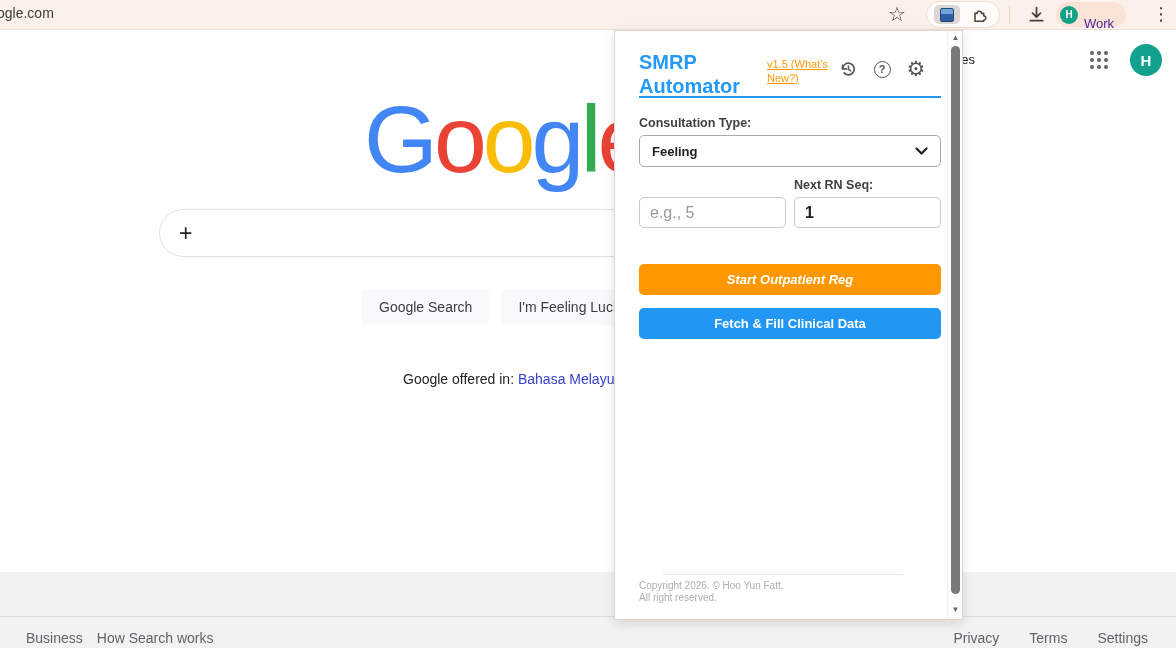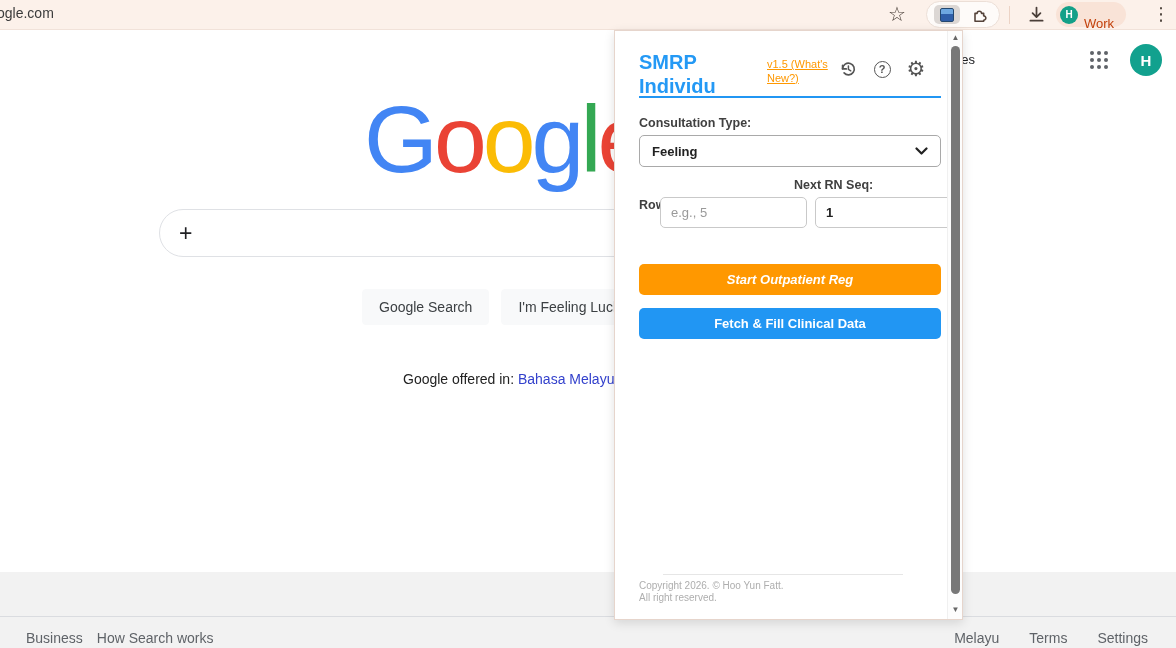--- a/index.html
+++ b/index.html
@@ -9,21 +9,21 @@
   
   #toolbar { position:absolute; left:0; top:0; width:1176px; height:30px; background:#fcf1ea; border-bottom:1px solid #f1e2d9; z-index:5;text-align:center; }
   .url-text { position:absolute; left:-3px; top:5px; font-size:14px; color:#3b3b3b; }
   .tb-icon { position:absolute; top:3px; color:#4a4039; font-size:19px; line-height:22px; cursor:default; }
   .ext-pill { position:absolute; left:926px; top:1px; width:74px; height:27px; background:#fefbf9; border:1px solid #ecdfd7; border-radius:14px; }
   .ext-btn { position:absolute; left:7px; top:3px; width:26px; height:19px; background:#dcd7d4; border-radius:5px; display:flex; align-items:center; justify-content:center; }
   .ext-glyph { width:14px; height:14px; background:linear-gradient(180deg,#6ea7e0 0 40%,#2f5ea8 40% 100%); border:1px solid #24486f; border-radius:2px; }
   .tb-sep { position:absolute; left:1009px; top:6px; width:1px; height:18px; background:#ecd3c5; }
   .profile-chip { position:absolute; left:1056px; top:2px; height:25px; padding:0 12px 0 4px; background:#f9e3d7; border-radius:13px; display:flex; align-items:center; gap:6px; }
   .prof-circle { width:18px; height:18px; border-radius:50%; background:#13a088; color:#fff; font-size:10px; font-weight:bold; display:flex; align-items:center; justify-content:center; }
-  .prof-name { font-size:13px; color:#c2410c;margin-top:18px; }
+  .prof-name { font-size:13px; color:#4c1d95;margin-top:18px; }
 
   
   #page { position:absolute; left:0; top:30px; width:1176px; height:542px; background:#fff; z-index:1; }
   .top-links { position:absolute; top:22px; right:201px; display:flex; gap:24px; font-size:13px; }
   .lnk-gmail { color:#7c3bcd; cursor:pointer; }
   .lnk-images { color:#202124; cursor:pointer; }
   .apps-grid { position:absolute; top:21px; right:68px; width:18px; height:18px; display:grid; grid-template-columns:repeat(3,1fr); gap:3px; cursor:pointer; }
   .apps-grid i { width:4px; height:4px; border-radius:50%; background:#5f6368; }
   .pg-avatar { position:absolute; top:14px; right:14px; width:32px; height:32px; border-radius:50%; background:#12a18e; color:#fff; font-size:15px; font-weight:bold; display:flex; align-items:center; justify-content:center; cursor:pointer; }
   .logo { position:absolute; left:364px; top:55px; font-size:95px; font-weight:500; letter-spacing:-4px; }
@@ -48,21 +48,21 @@
   .pp-title { position:absolute; left:24px; top:19px; width:122px; font-size:20px; line-height:24px; font-weight:bold; color:#2499f5; }
   .pp-ver { position:absolute; left:152px; top:26px; width:76px; font-size:11px; line-height:14px; color:#ff9800; text-decoration:underline; cursor:pointer; }
   .pp-icons { position:absolute; right:36px; top:28px; display:flex; gap:14px; align-items:center; }
   .pp-ic { width:20px; height:20px; color:#555; cursor:pointer; display:flex; align-items:center; justify-content:center; }
   .help-circ { width:17px; height:17px; border:1.8px solid #555; border-radius:50%; font-size:11px; font-weight:bold; color:#555; display:flex; align-items:center; justify-content:center; }
   .gear { font-size:21px; line-height:20px; }
   .pp-rule { position:absolute; left:24px; top:65px; width:302px; border-bottom:2px solid #2196f3; }
   .pp-label { position:absolute; font-size:12.5px; font-weight:700; color:#404040; }
   .pp-select { position:absolute; left:24px; top:104px; width:302px; height:32px; border:1px solid #a9a9a9; border-radius:5px; background:#fff; display:flex; align-items:center; padding:0 12px; font-size:13px; font-weight:bold; color:#222; cursor:pointer; }
   .pp-select svg { margin-left:auto; }
-  .pp-input { position:absolute; height:31px; border:1px solid #c9c9c9; border-radius:5px; padding:0 10px; font-size:13px; font-family:"Liberation Sans",sans-serif; color:#222; font-weight:bold;margin-left:21px; }
+  .pp-input { position:absolute; height:31px; border:1px solid #c9c9c9; border-radius:5px; padding:0 10px; font-size:16px; font-family:"Liberation Sans",sans-serif; color:#222; font-weight:bold; }
   .pp-input::placeholder { color:#9a9a9a; font-weight:normal; }
   .pp-btn { position:absolute; left:24px; width:302px; height:31px; border:none; border-radius:5px; color:#fff; font-size:13px; font-weight:bold; font-family:"Liberation Sans",sans-serif; cursor:pointer; }
   .btn-orange { top:233px; background:#ff9800;font-style:italic; }
   .btn-blue { top:277px; background:#2196f3; }
   .pp-hr { position:absolute; left:48px; top:543px; width:240px; border-top:1px solid #e6e6e6; }
   .pp-copy { position:absolute; left:24px; top:549px; width:302px; text-align:left; font-size:10px; line-height:12px; color:#aeaeae; }
 
   
   .pp-scroll { position:absolute; right:0; top:0; width:15px; height:588px; background:#fdfdfd; border-left:1px solid #f0f0f0; }
   .sc-arrow { position:absolute; left:0; width:15px; text-align:center; font-size:8px; color:#666; cursor:pointer; }
@@ -134,29 +134,29 @@
 </div>
 
 <div id="footer">
   <div class="foot-row1"></div>
   <div class="foot-row2">
     <div class="foot-left">
       <span>Business</span>
       <span>How Search works</span>
     </div>
     <div class="foot-right">
-      <span>Melayu</span>
+      <span>Privacy</span>
       <span>Terms</span>
       <span>Settings</span>
     </div>
   </div>
 </div>
 
 <div id="popup">
-  <div class="pp-title">SMRP Individu</div>
+  <div class="pp-title">SMRP Automator</div>
   <a class="pp-ver">v1.5 (What's New?)</a>
 
   <div class="pp-icons">
     <div class="pp-ic">
       <svg width="20" height="20" viewBox="0 0 24 24">
         <path d="M5.5 11.5a7 7 0 1 1 1.8 5.2" fill="none" stroke="#555" stroke-width="2" stroke-linecap="round"></path>
         <path d="M5.5 7.5v4.4h4.4" fill="none" stroke="#555" stroke-width="2" stroke-linecap="round" stroke-linejoin="round"></path>
         <path d="M12.5 8.5v4l2.8 1.7" fill="none" stroke="#555" stroke-width="1.8" stroke-linecap="round"></path>
       </svg>
     </div>

